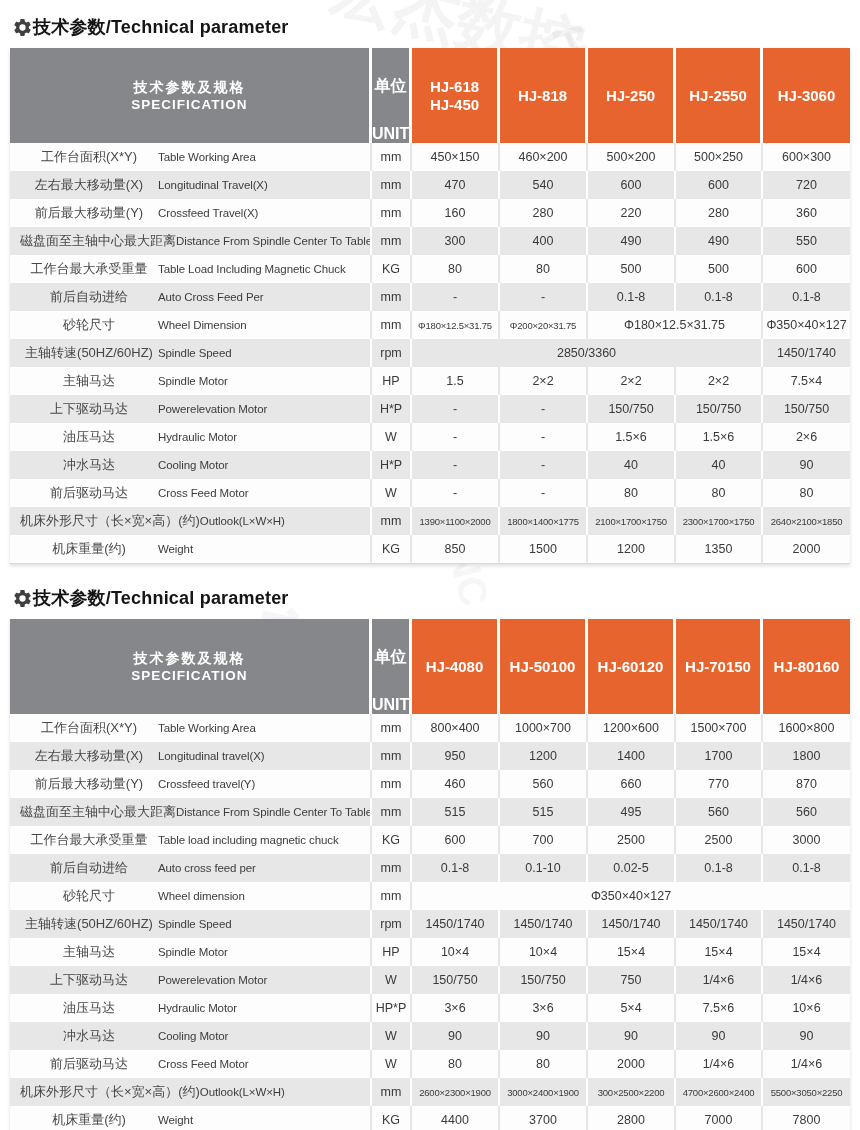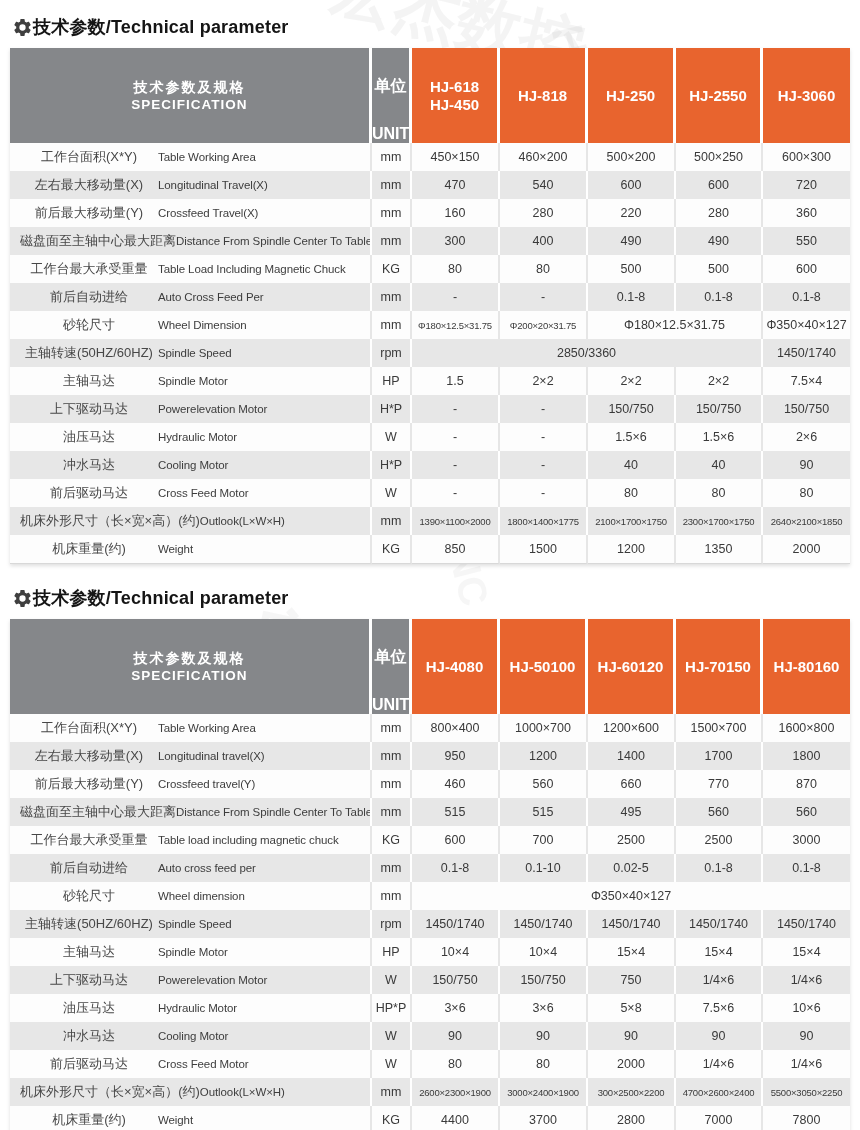--- a/index.html
+++ b/index.html
@@ -499,21 +499,21 @@
           <tr class="r-w">
             <td class="c-spec">
               <div class="specwrap">
                 <span class="cn">油压马达</span>
                 <span class="en">Hydraulic Motor</span>
               </div>
             </td>
             <td>HP*P</td>
             <td class="c-val">3×6</td>
             <td class="c-val">3×6</td>
-            <td class="c-val">5×8</td>
+            <td class="c-val">5×4</td>
             <td class="c-val">7.5×6</td>
             <td class="c-val">10×6</td>
           </tr>
           <tr class="r-g">
             <td class="c-spec">
               <div class="specwrap">
                 <span class="cn">冲水马达</span>
                 <span class="en">Cooling Motor</span>
               </div>
             </td>

